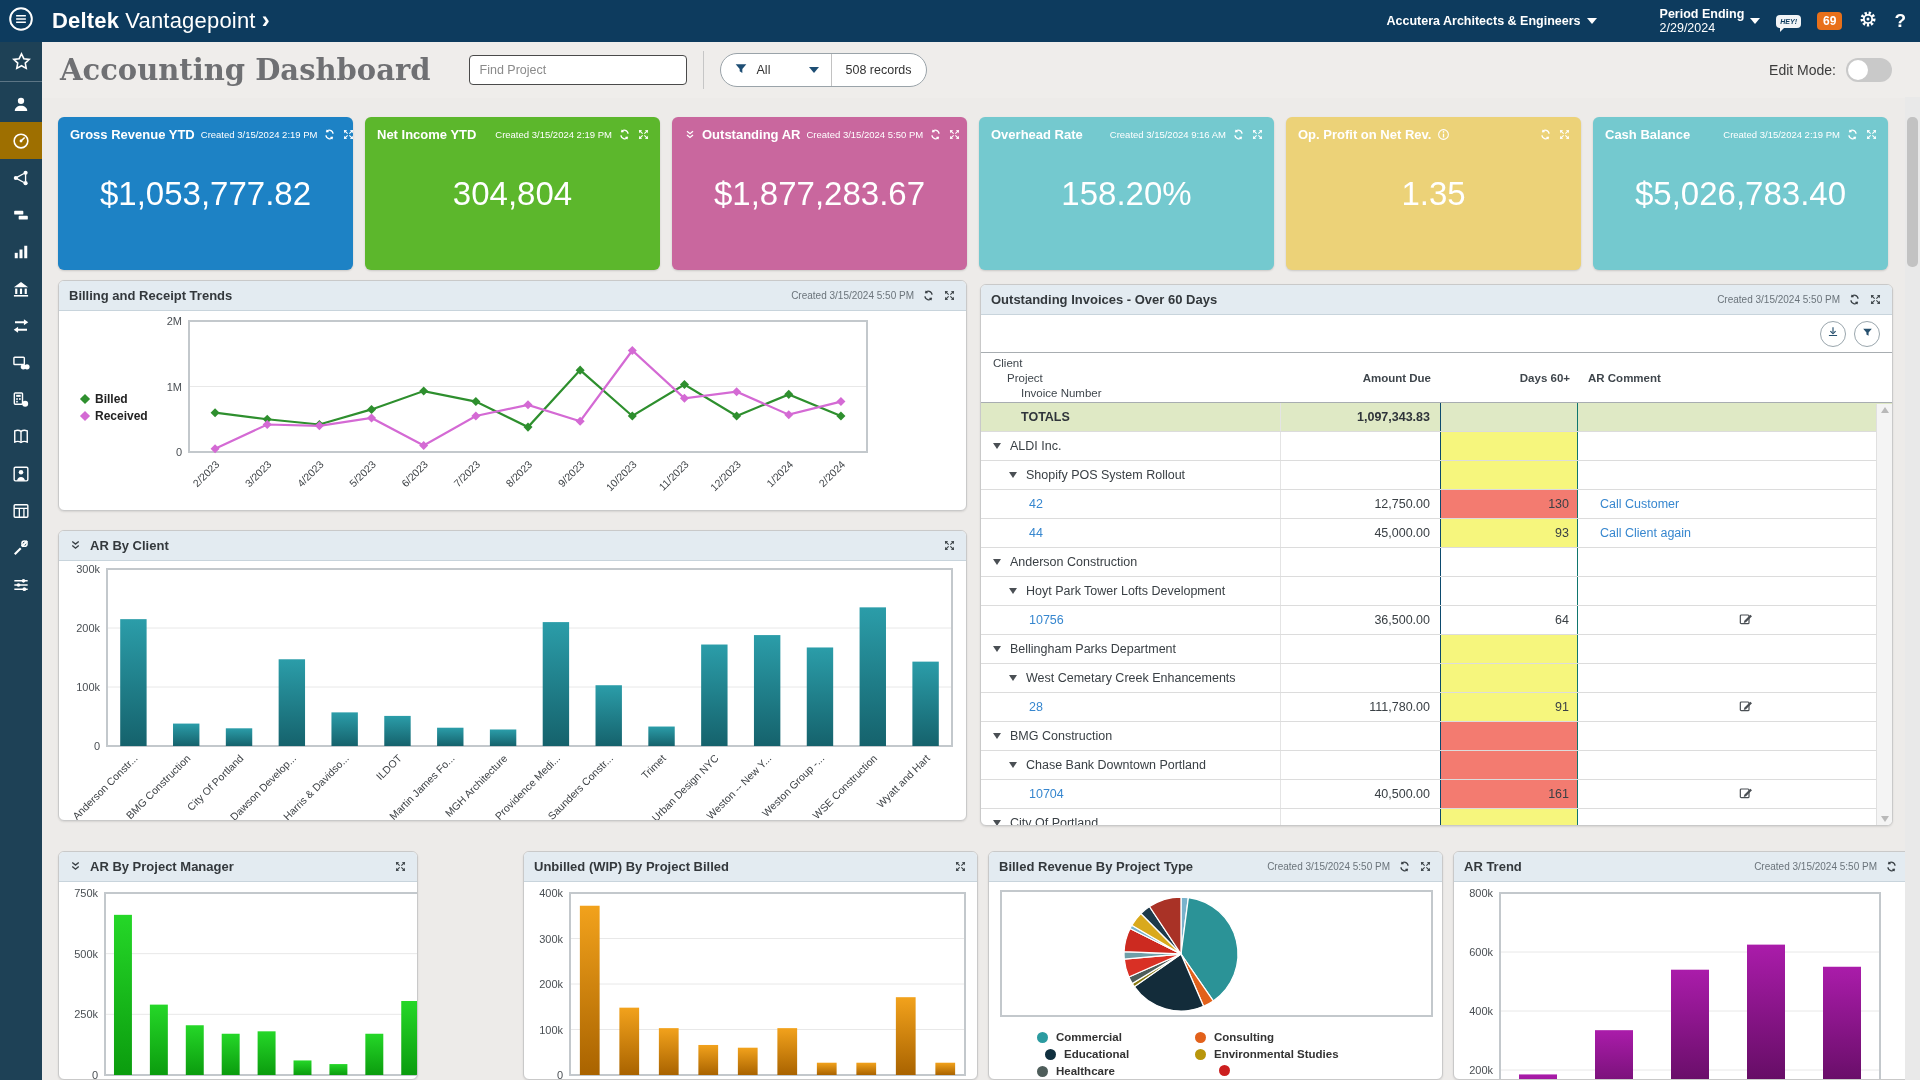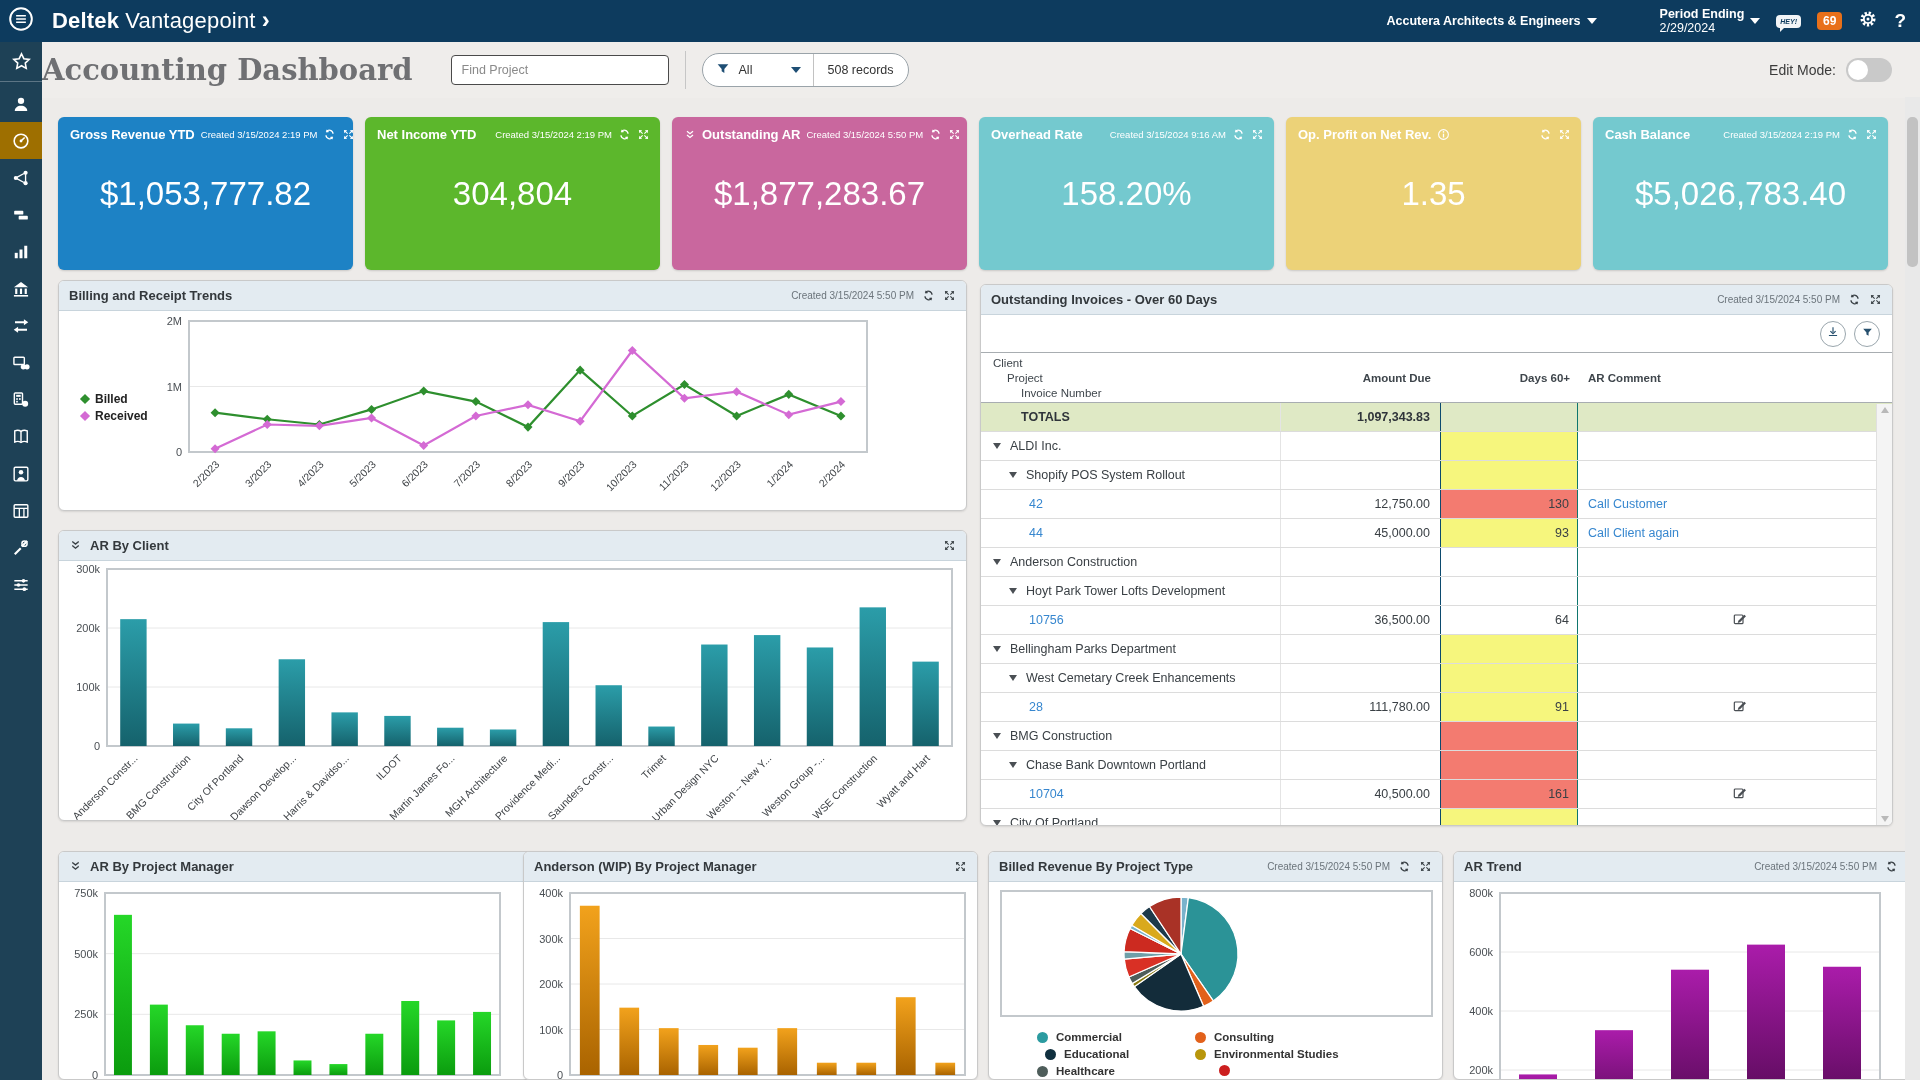--- a/index.html
+++ b/index.html
@@ -26,21 +26,21 @@
   .qmark { font-size:19px; font-weight:700; }
 
   
   .sidebar { position:absolute; left:0; top:42px; width:42px; height:1038px; background:#1e4156; z-index:20; }
   .sb-item { width:42px; height:37px; display:flex; align-items:center; justify-content:center; }
   .sb-item.active { background:#9e6f00; }
   .sb-item.sep { border-bottom:1px solid rgba(255,255,255,.28); height:40px; margin-bottom:3px; }
 
   
   .toolbar { position:absolute; left:42px; top:42px; width:1878px; height:56px; background:#efedeb; display:flex; align-items:center; }
-  .pg-title { font-family:"DejaVu Serif", serif; font-weight:700; font-size:29px; color:#6f7073; }
+  .pg-title { margin-left:18px; font-family:"DejaVu Serif", serif; font-weight:700; font-size:29px; color:#6f7073; }
   .find { margin-left:38px; width:218px; height:30px; border:1.5px solid #4a4a4a; border-radius:4px; background:#fff;
           font-size:12.5px; padding:0 10px; color:#333; font-family:"Liberation Sans", sans-serif; }
   .find::placeholder { color:#8a8a8a; }
   .vdiv { width:1px; height:38px; background:#c6c6c6; margin-left:16px; }
   .fpill { margin-left:16px; height:34px; border:1.5px solid #9aa3a9; border-radius:18px; background:#fff;
            display:flex; align-items:center; font-size:12.5px; color:#333; overflow:hidden; }
   .fpill .seg1 { display:flex; align-items:center; gap:8px; padding:0 12px; width:110px; }
   .fpill .seg1 .caretd { margin-left:auto; }
   .caretd { width:0; height:0; border-left:5px solid transparent; border-right:5px solid transparent; border-top:6px solid #1e4e74; }
   .fpill .div { width:1px; height:34px; background:#c2c2c2; }
@@ -72,21 +72,21 @@
   .ch2 { width:160px; display:flex; align-items:center; justify-content:flex-end; padding-right:10px; font-weight:600; }
   .ch3 { width:137px; display:flex; align-items:center; justify-content:flex-end; padding-right:8px; font-weight:600; }
   .ch4 { flex:1; display:flex; align-items:center; padding-left:10px; font-weight:600; }
   .chsb { width:16px; }
   .tbody { position:relative; }
   .t-row { display:flex; height:29px; border-bottom:1px solid #dcdcdc; font-size:12.5px; color:#3a4045; align-items:stretch; }
   .t-row.totals { background:#dfe9c5; font-weight:700; color:#2f343a; }
   .t-c1 { width:300px; display:flex; align-items:center; border-right:1px solid #e4e4e4; }
   .t-c2 { width:160px; display:flex; align-items:center; justify-content:flex-end; padding-right:10px; border-right:1px solid #0c4a6e; }
   .t-c3 { width:137px; display:flex; align-items:center; justify-content:flex-end; padding-right:8px; border-right:1px solid #0f766e; }
-  .t-c4 { flex:1; display:flex; align-items:center; padding-left:10px; }
+  .t-c4 { flex:1; display:flex; align-items:center; padding-left:22px; }
   .t-c3.yellow { background:#f6f67d; }
   .t-c3.red { background:#f37b70; }
   .grp-caret { width:0; height:0; border-left:4.5px solid transparent; border-right:4.5px solid transparent; border-top:6px solid #4a4f54; margin-right:9px; }
   .link { color:#3787cf; }
   .tsb { position:absolute; right:0; top:0; bottom:0; width:16px; background:#f4f4f4; border-left:1px solid #e0e0e0;
          display:flex; flex-direction:column; justify-content:space-between; align-items:center; padding:3px 0; }
   .tsb .up { width:0;height:0;border-left:4px solid transparent;border-right:4px solid transparent;border-bottom:6px solid #b9b9b9; }
   .tsb .dn { width:0;height:0;border-left:4px solid transparent;border-right:4px solid transparent;border-top:6px solid #b9b9b9; }
 
   
@@ -735,21 +735,21 @@
       <text text-anchor="end" font-size="10.5" fill="#3f4347" transform="translate(554.71875,198) rotate(-45)">Saunders Constr...</text>
       <text text-anchor="end" font-size="10.5" fill="#3f4347" transform="translate(607.53125,198) rotate(-45)">Trimet</text>
       <text text-anchor="end" font-size="10.5" fill="#3f4347" transform="translate(660.34375,198) rotate(-45)">Urban Design NYC</text>
       <text text-anchor="end" font-size="10.5" fill="#3f4347" transform="translate(713.15625,198) rotate(-45)">Weston -- New Y...</text>
       <text text-anchor="end" font-size="10.5" fill="#3f4347" transform="translate(765.96875,198) rotate(-45)">Weston Group -...</text>
       <text text-anchor="end" font-size="10.5" fill="#3f4347" transform="translate(818.78125,198) rotate(-45)">WSE Construction</text>
       <text text-anchor="end" font-size="10.5" fill="#3f4347" transform="translate(871.59375,198) rotate(-45)">Wyatt and Hart</text>
     </svg>
 </div>
 
-<div class="panel" style="left:58px;top:851px;width:512px;height:229px">
+<div class="panel" style="left:58px;top:851px;width:360px;height:229px">
   <div class="phead">
     <span class="ic pic">
         <svg width="13" height="13" viewBox="0 0 24 24">
           <path d="M6 4.5l6 5 6-5M6 12l6 5 6-5" fill="none" stroke="currentColor" stroke-width="2.6"></path>
         </svg>
       </span>
     <span class="ptitle">AR By Project Manager</span>
     <span class="pcreated"></span>
     <span class="ic pic">
         <svg width="13" height="13" viewBox="0 0 24 24">
@@ -784,21 +784,21 @@
       <rect x="270.4318181818182" y="182.08" width="17.954545454545453" height="10.92" fill="url(#chart-arpm-g)"></rect>
       <rect x="306.3409090909091" y="151.74666666666667" width="17.954545454545453" height="41.25333333333333" fill="url(#chart-arpm-g)"></rect>
       <rect x="342.25" y="118.98666666666666" width="17.954545454545453" height="74.01333333333334" fill="url(#chart-arpm-g)"></rect>
       <rect x="378.1590909090909" y="138.4" width="17.954545454545453" height="54.6" fill="url(#chart-arpm-g)"></rect>
       <rect x="414.0681818181818" y="129.90666666666667" width="17.954545454545453" height="63.093333333333334" fill="url(#chart-arpm-g)"></rect>
     </svg>
 </div>
 
 <div class="panel" style="left:523px;top:851px;width:455px;height:229px">
   <div class="phead">
-    <span class="ptitle">Anderson (WIP) By Project Manager</span>
+    <span class="ptitle">Unbilled (WIP) By Project Billed</span>
     <span class="pcreated"></span>
     <span class="ic pic">
         <svg width="13" height="13" viewBox="0 0 24 24">
           <path d="M10.4 10.4L5.6 5.6M13.6 10.4l4.8-4.8M10.4 13.6l-4.8 4.8M13.6 13.6l4.8 4.8" stroke="currentColor" stroke-width="2"></path>
           <polygon points="3.5,3.5 9.5,4.3 4.3,9.5" fill="currentColor"></polygon>
           <polygon points="20.5,3.5 14.5,4.3 19.7,9.5" fill="currentColor"></polygon>
           <polygon points="3.5,20.5 9.5,19.7 4.3,14.5" fill="currentColor"></polygon>
           <polygon points="20.5,20.5 14.5,19.7 19.7,14.5" fill="currentColor"></polygon>
         </svg>
       </span>

